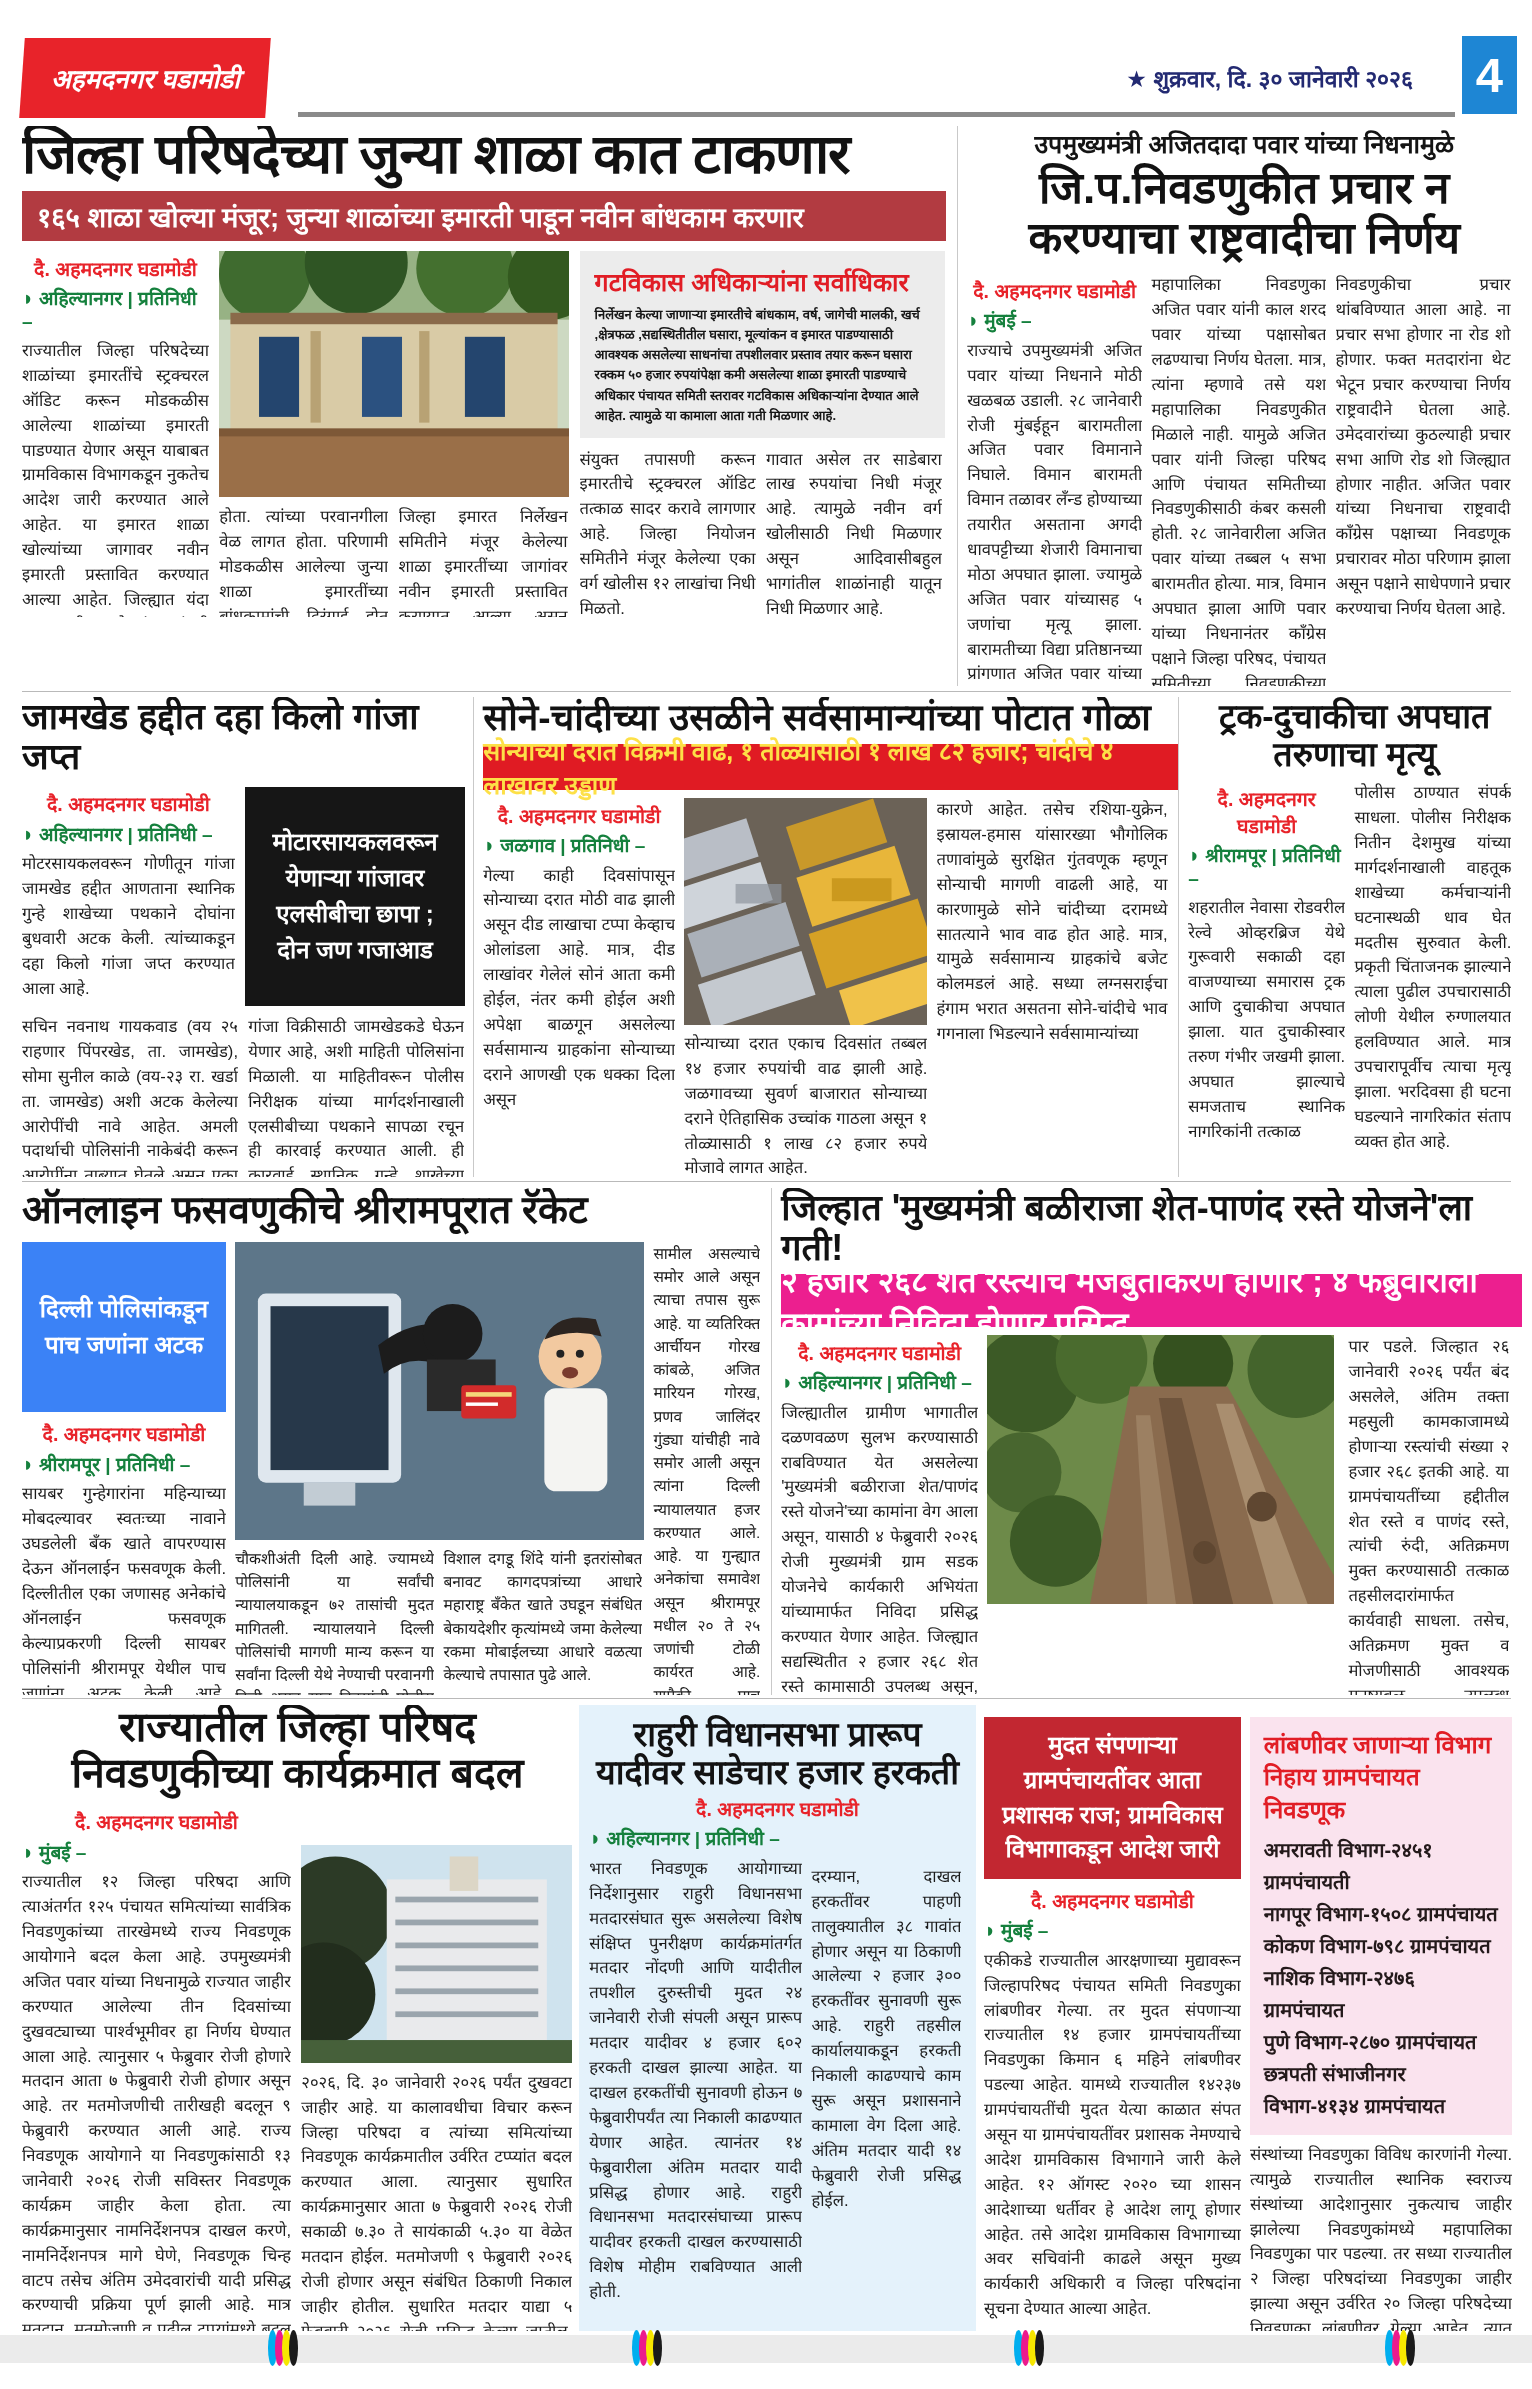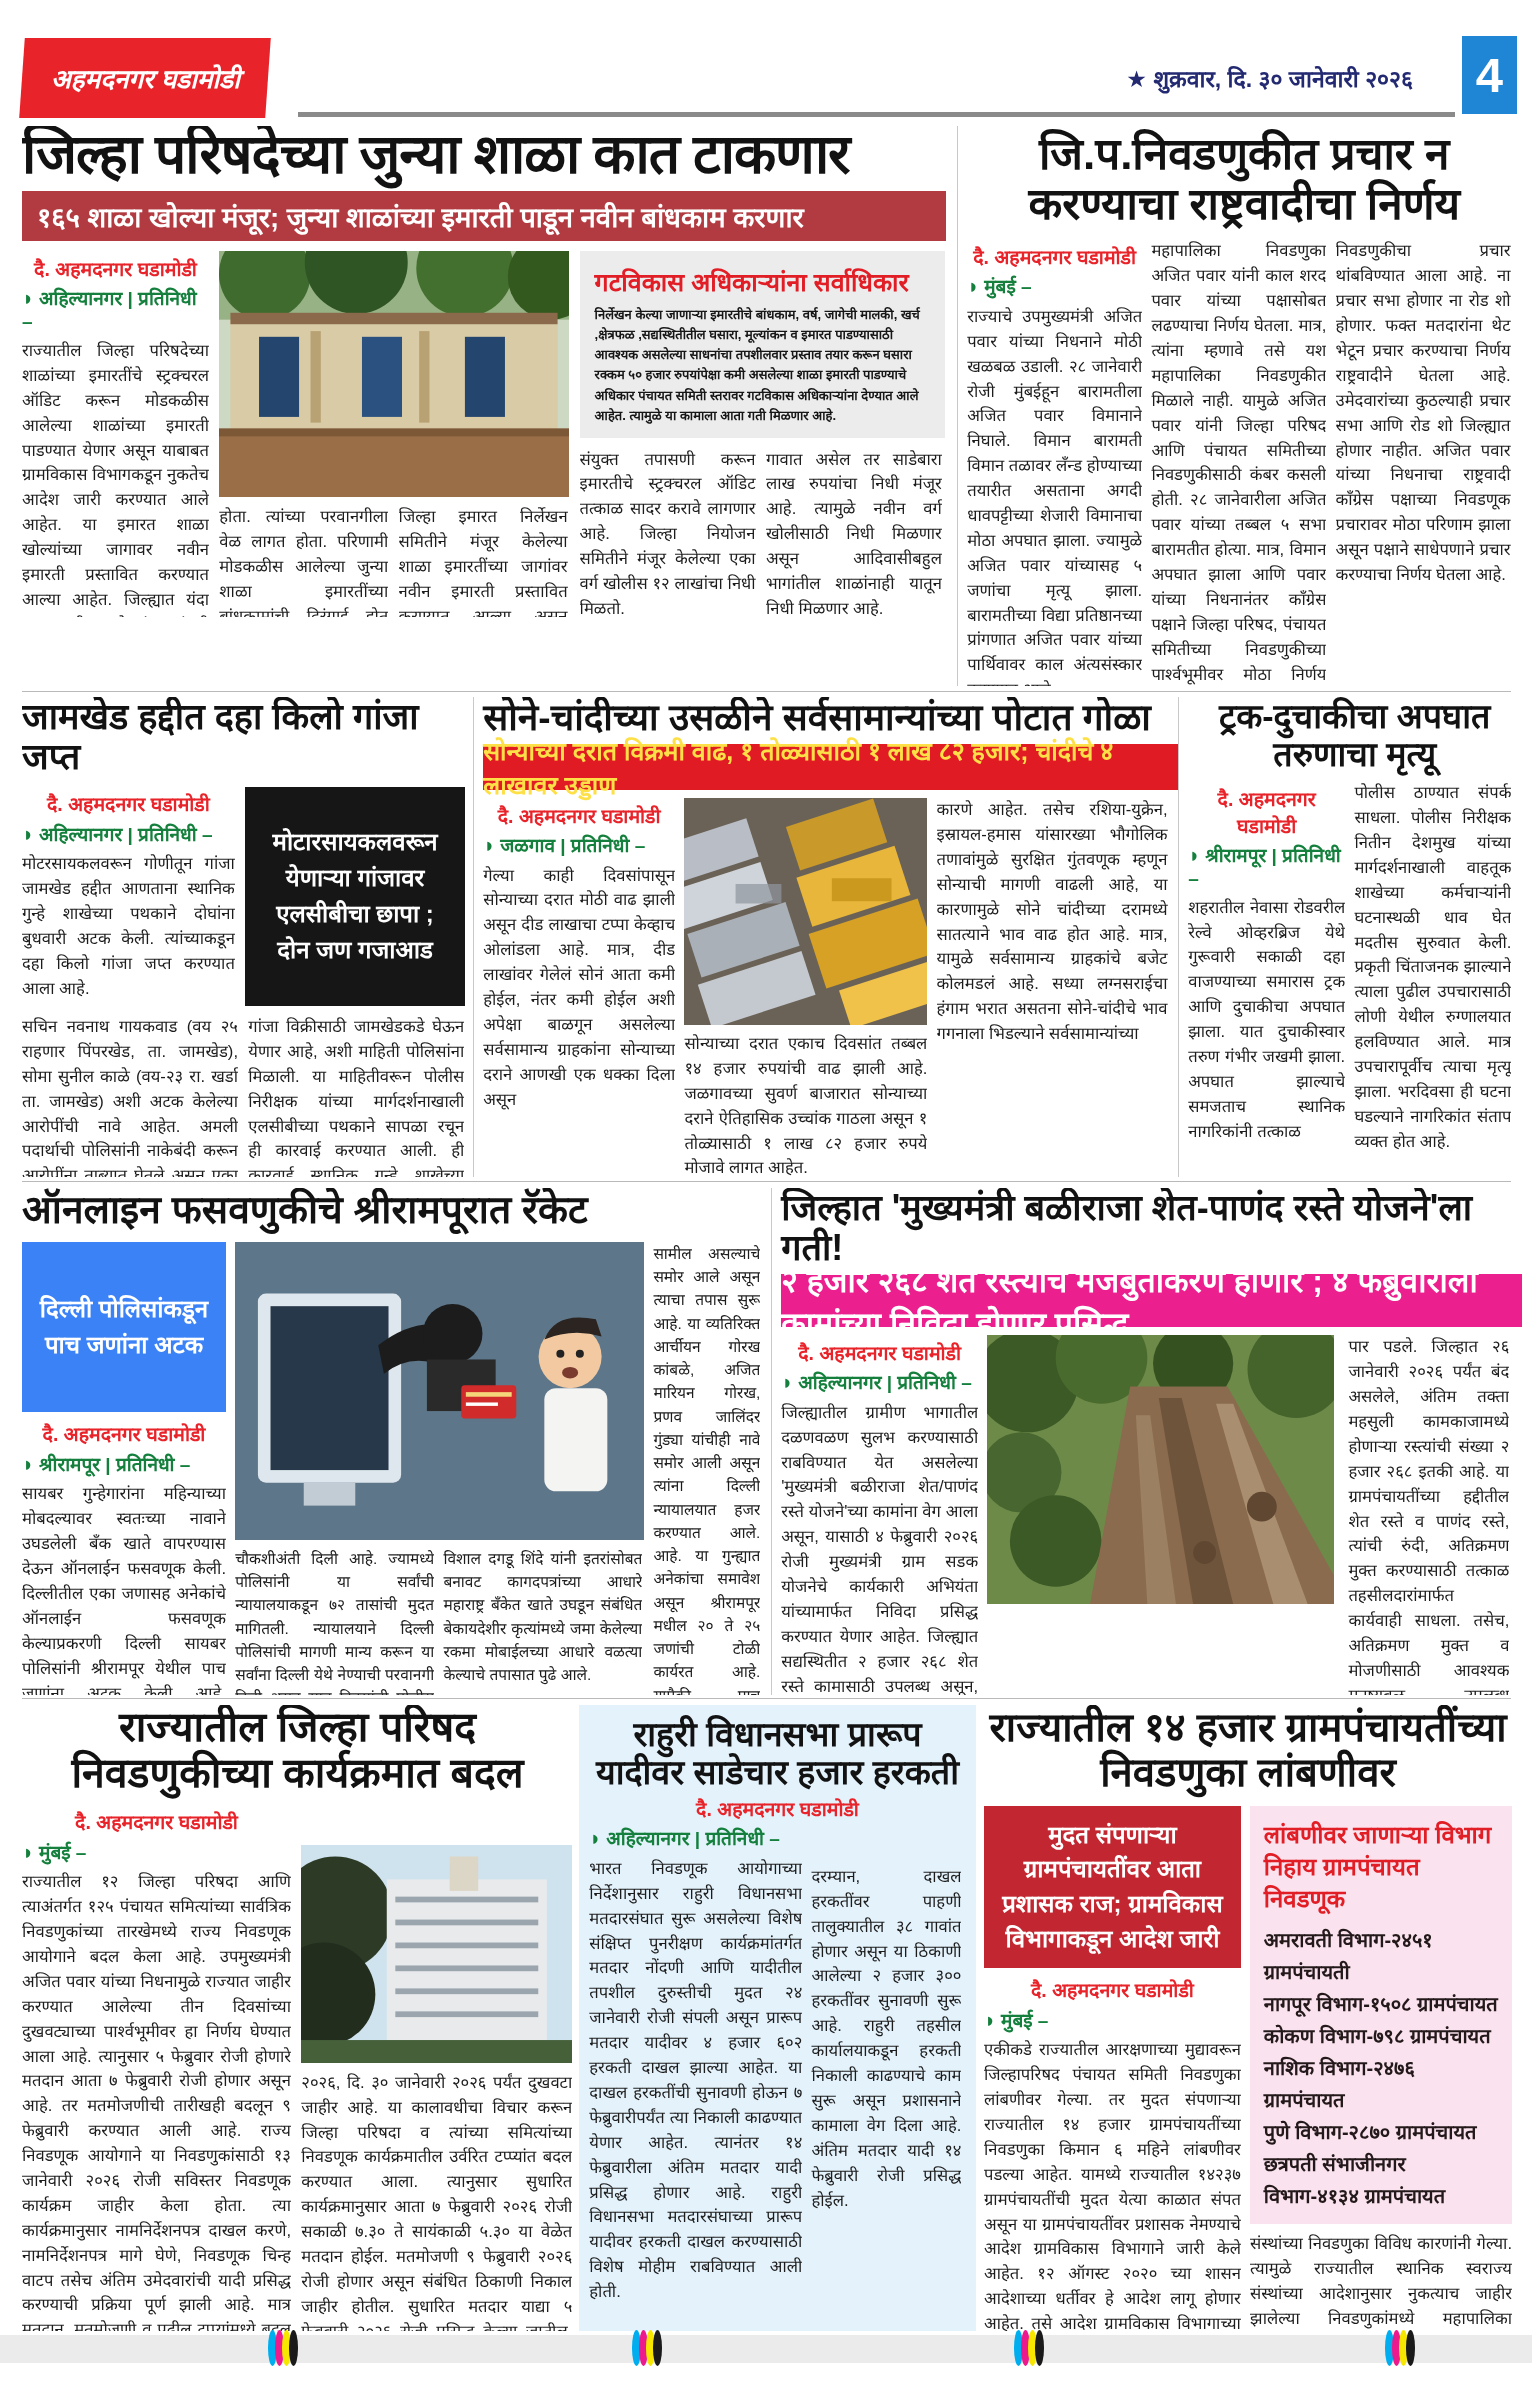--- a/index.html
+++ b/index.html
@@ -109,20 +109,21 @@
         </div>
         <div class="row" style="margin-top:9.2px;gap:10.3px;">
           <div class="col body" style="width:176px;">संयुक्त तपासणी करून इमारतीचे स्ट्रक्चरल ऑडिट तत्काळ सादर करावे लागणार आहे. जिल्हा नियोजन समितीने मंजूर केलेल्या एका वर्ग खोलीस १२ लाखांचा निधी मिळतो.</div>
           <div class="col body" style="width:176px;">गावात असेल तर साडेबारा लाख रुपयांचा निधी मंजूर आहे. त्यामुळे नवीन वर्ग खोलीसाठी निधी मिळणार असून आदिवासीबहुल भागांतील शाळांनाही यातून निधी मिळणार आहे.</div>
         </div>
       </div>
     </div>
   </div>
 
   <div class="sec bordered" style="left:957px;top:126px;width:554px;height:560px;">
+    <div class="kicker">उपमुख्यमंत्री अजितदादा पवार यांच्या निधनामुळे</div>
     <div class="hlg" style="font-size:44px;margin-top:3.4px;">जि.प.निवडणुकीत प्रचार न करण्याचा राष्ट्रवादीचा निर्णय</div>
     <div class="row" style="margin-top:11.5px;gap:9.2px;">
       <div class="col" style="width:175px;">
         <div class="byline">दै. अहमदनगर घडामोडी</div>
         <div class="dl"><span class="bullet">◗</span><span>मुंबई –</span></div>
         <div class="body">राज्याचे उपमुख्यमंत्री अजित पवार यांच्या निधनाने मोठी खळबळ उडाली. २८ जानेवारी रोजी मुंबईहून बारामतीला अजित पवार विमानाने निघाले. विमान बारामती विमान तळावर लँन्ड होण्याच्या तयारीत असताना अगदी धावपट्टीच्या शेजारी विमानाचा मोठा अपघात झाला. ज्यामुळे अजित पवार यांच्यासह ५ जणांचा मृत्यू झाला. बारामतीच्या विद्या प्रतिष्ठानच्या प्रांगणात अजित पवार यांच्या पार्थिवावर काल अंत्यसंस्कार करण्यात आले.</div>
       </div>
       <div class="col body" style="width:175px;">महापालिका निवडणुका अजित पवार यांनी काल शरद पवार यांच्या पक्षासोबत लढण्याचा निर्णय घेतला. मात्र, त्यांना म्हणावे तसे यश महापालिका निवडणुकीत मिळाले नाही. यामुळे अजित पवार यांनी जिल्हा परिषद आणि पंचायत समितीच्या निवडणुकीसाठी कंबर कसली होती. २८ जानेवारीला अजित पवार यांच्या तब्बल ५ सभा बारामतीत होत्या. मात्र, विमान अपघात झाला आणि पवार यांच्या निधनानंतर काँग्रेस पक्षाने जिल्हा परिषद, पंचायत समितीच्या निवडणुकीच्या पार्श्वभूमीवर मोठा निर्णय घेतला.</div>
       <div class="col body" style="width:175px;">निवडणुकीचा प्रचार थांबविण्यात आला आहे. ना प्रचार सभा होणार ना रोड शो होणार. फक्त मतदारांना थेट भेटून प्रचार करण्याचा निर्णय राष्ट्रवादीने घेतला आहे. उमेदवारांच्या कुठल्याही प्रचार सभा आणि रोड शो जिल्ह्यात होणार नाहीत. अजित पवार यांच्या निधनाचा राष्ट्रवादी काँग्रेस पक्षाच्या निवडणूक प्रचारावर मोठा परिणाम झाला असून पक्षाने साधेपणाने प्रचार करण्याचा निर्णय घेतला आहे.</div>
     </div>
@@ -309,21 +310,20 @@
     <div class="dl"><span class="bullet">◗</span><span>अहिल्यानगर | प्रतिनिधी –</span></div>
     <div class="row" style="gap:9.2px;">
       <div class="col body" style="width:213px;">भारत निवडणूक आयोगाच्या निर्देशानुसार राहुरी विधानसभा मतदारसंघात सुरू असलेल्या विशेष संक्षिप्त पुनरीक्षण कार्यक्रमांतर्गत मतदार नोंदणी आणि यादीतील तपशील दुरुस्तीची मुदत २४ जानेवारी रोजी संपली असून प्रारूप मतदार यादीवर ४ हजार ६०२ हरकती दाखल झाल्या आहेत. या दाखल हरकतींची सुनावणी होऊन ७ फेब्रुवारीपर्यंत त्या निकाली काढण्यात येणार आहेत. त्यानंतर १४ फेब्रुवारीला अंतिम मतदार यादी प्रसिद्ध होणार आहे. राहुरी विधानसभा मतदारसंघाच्या प्रारूप यादीवर हरकती दाखल करण्यासाठी विशेष मोहीम राबविण्यात आली होती.</div>
       <div class="col" style="width:150px;">
         <div class="body" style="margin-top:8px;">दरम्यान, दाखल हरकतींवर पाहणी तालुक्यातील ३८ गावांत होणार असून या ठिकाणी आलेल्या २ हजार ३०० हरकतींवर सुनावणी सुरू आहे. राहुरी तहसील कार्यालयाकडून हरकती निकाली काढण्याचे काम सुरू असून प्रशासनाने कामाला वेग दिला आहे. अंतिम मतदार यादी १४ फेब्रुवारी रोजी प्रसिद्ध होईल.</div>
       </div>
     </div>
   </div>
 
   <div class="sec" style="left:984px;top:1705px;width:528px;height:626px;">
-    <div class="hlg" style="font-size:40px;">राज्यातील १४ हजार ग्रामपंचायतींच्या निवडणुका लांबणीवर</div>
     <div class="row" style="margin-top:11.5px;gap:9.2px;">
       <div class="col" style="width:257px;">
         <div class="redbox" style="height:137px;">मुदत संपणाऱ्या ग्रामपंचायतींवर आता प्रशासक राज;  ग्रामविकास विभागाकडून आदेश जारी</div>
         <div class="byline" style="margin-top:8px;">दै. अहमदनगर घडामोडी</div>
         <div class="dl"><span class="bullet">◗</span><span>मुंबई –</span></div>
         <div class="body">एकीकडे राज्यातील आरक्षणाच्या मुद्यावरून जिल्हापरिषद पंचायत समिती निवडणुका लांबणीवर गेल्या. तर मुदत संपणाऱ्या राज्यातील १४ हजार ग्रामपंचायतींच्या निवडणुका किमान ६ महिने लांबणीवर पडल्या आहेत. यामध्ये राज्यातील १४२३७ ग्रामपंचायतींची मुदत येत्या काळात संपत असून या ग्रामपंचायतींवर प्रशासक नेमण्याचे आदेश ग्रामविकास विभागाने जारी केले आहेत. १२ ऑगस्ट २०२० च्या शासन आदेशाच्या धर्तीवर हे आदेश लागू होणार आहेत. तसे आदेश ग्रामविकास विभागाच्या अवर सचिवांनी काढले असून मुख्य कार्यकारी अधिकारी व जिल्हा परिषदांना सूचना देण्यात आल्या आहेत.</div>
       </div>
       <div class="col" style="width:262px;">
         <div class="pinkbox">
           <div class="pbt">लांबणीवर जाणाऱ्या विभाग निहाय ग्रामपंचायत निवडणूक</div>

